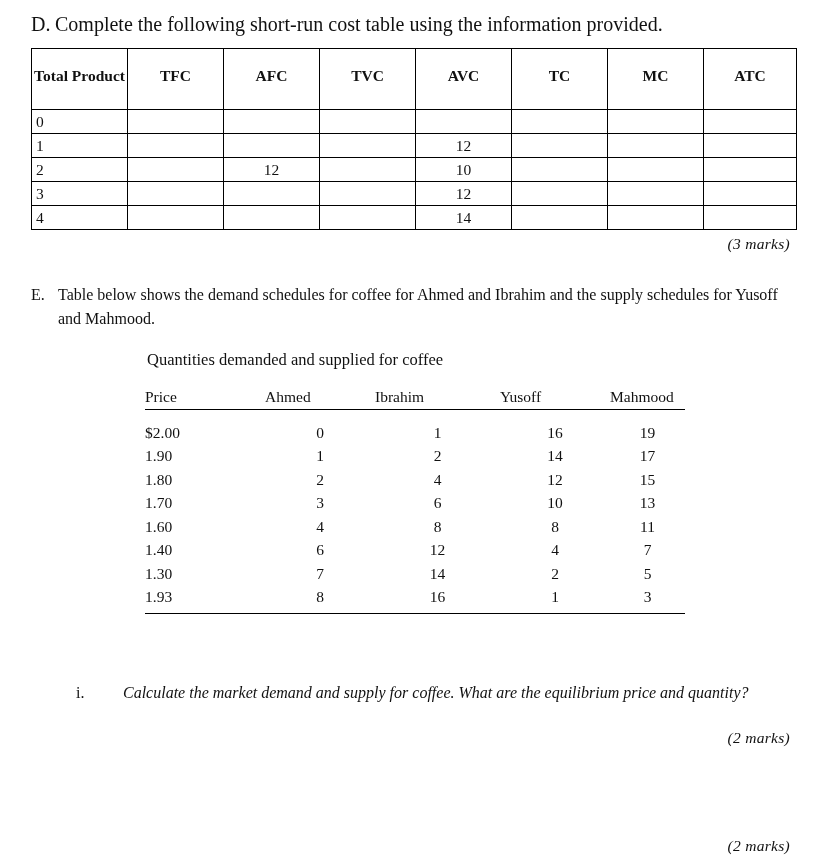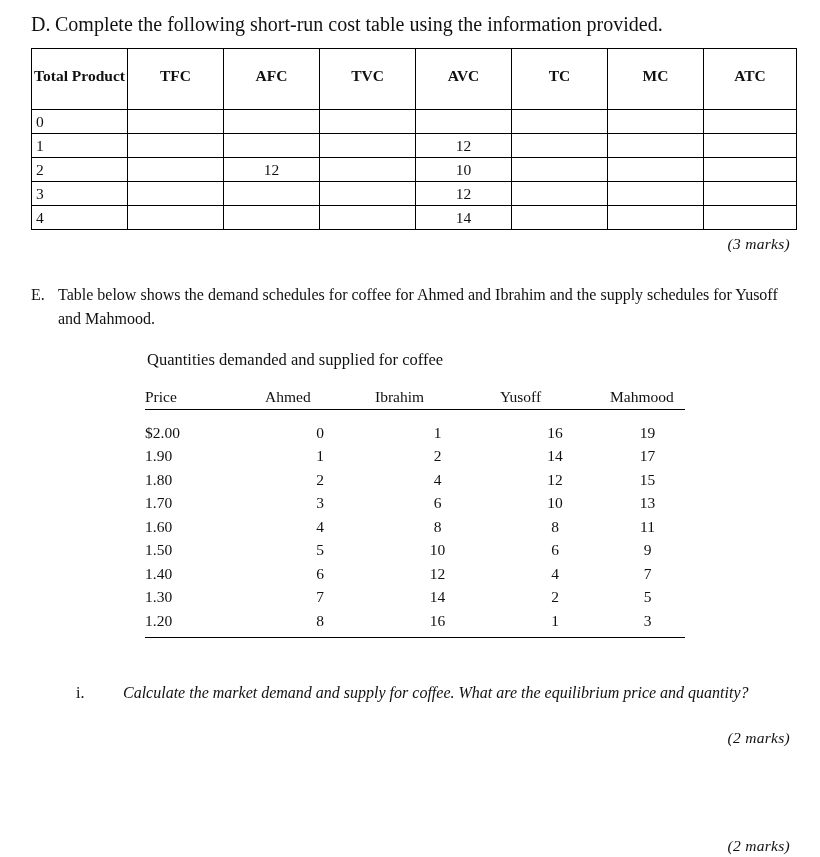--- a/index.html
+++ b/index.html
@@ -319,42 +319,35 @@
           <td class="cc-mahmood">13</td>
         </tr>
         <tr>
           <td class="cc-price">1.60</td>
           <td class="cc-ahmed">4</td>
           <td class="cc-ibrahim">8</td>
           <td class="cc-yusoff">8</td>
           <td class="cc-mahmood">11</td>
         </tr>
         <tr>
-          <td class="cc-price">1.50</td>
-          <td class="cc-ahmed">5</td>
-          <td class="cc-ibrahim">10</td>
-          <td class="cc-yusoff">6</td>
-          <td class="cc-mahmood">9</td>
-        </tr>
-        <tr>
           <td class="cc-price">1.40</td>
           <td class="cc-ahmed">6</td>
           <td class="cc-ibrahim">12</td>
           <td class="cc-yusoff">4</td>
           <td class="cc-mahmood">7</td>
         </tr>
         <tr>
           <td class="cc-price">1.30</td>
           <td class="cc-ahmed">7</td>
           <td class="cc-ibrahim">14</td>
           <td class="cc-yusoff">2</td>
           <td class="cc-mahmood">5</td>
         </tr>
         <tr class="last-data">
-          <td class="cc-price">1.20</td>
+          <td class="cc-price">1.93</td>
           <td class="cc-ahmed">8</td>
           <td class="cc-ibrahim">16</td>
           <td class="cc-yusoff">1</td>
           <td class="cc-mahmood">3</td>
         </tr>
       </tbody>
     </table>
   </div>
 
   <div class="subq subq-i">

